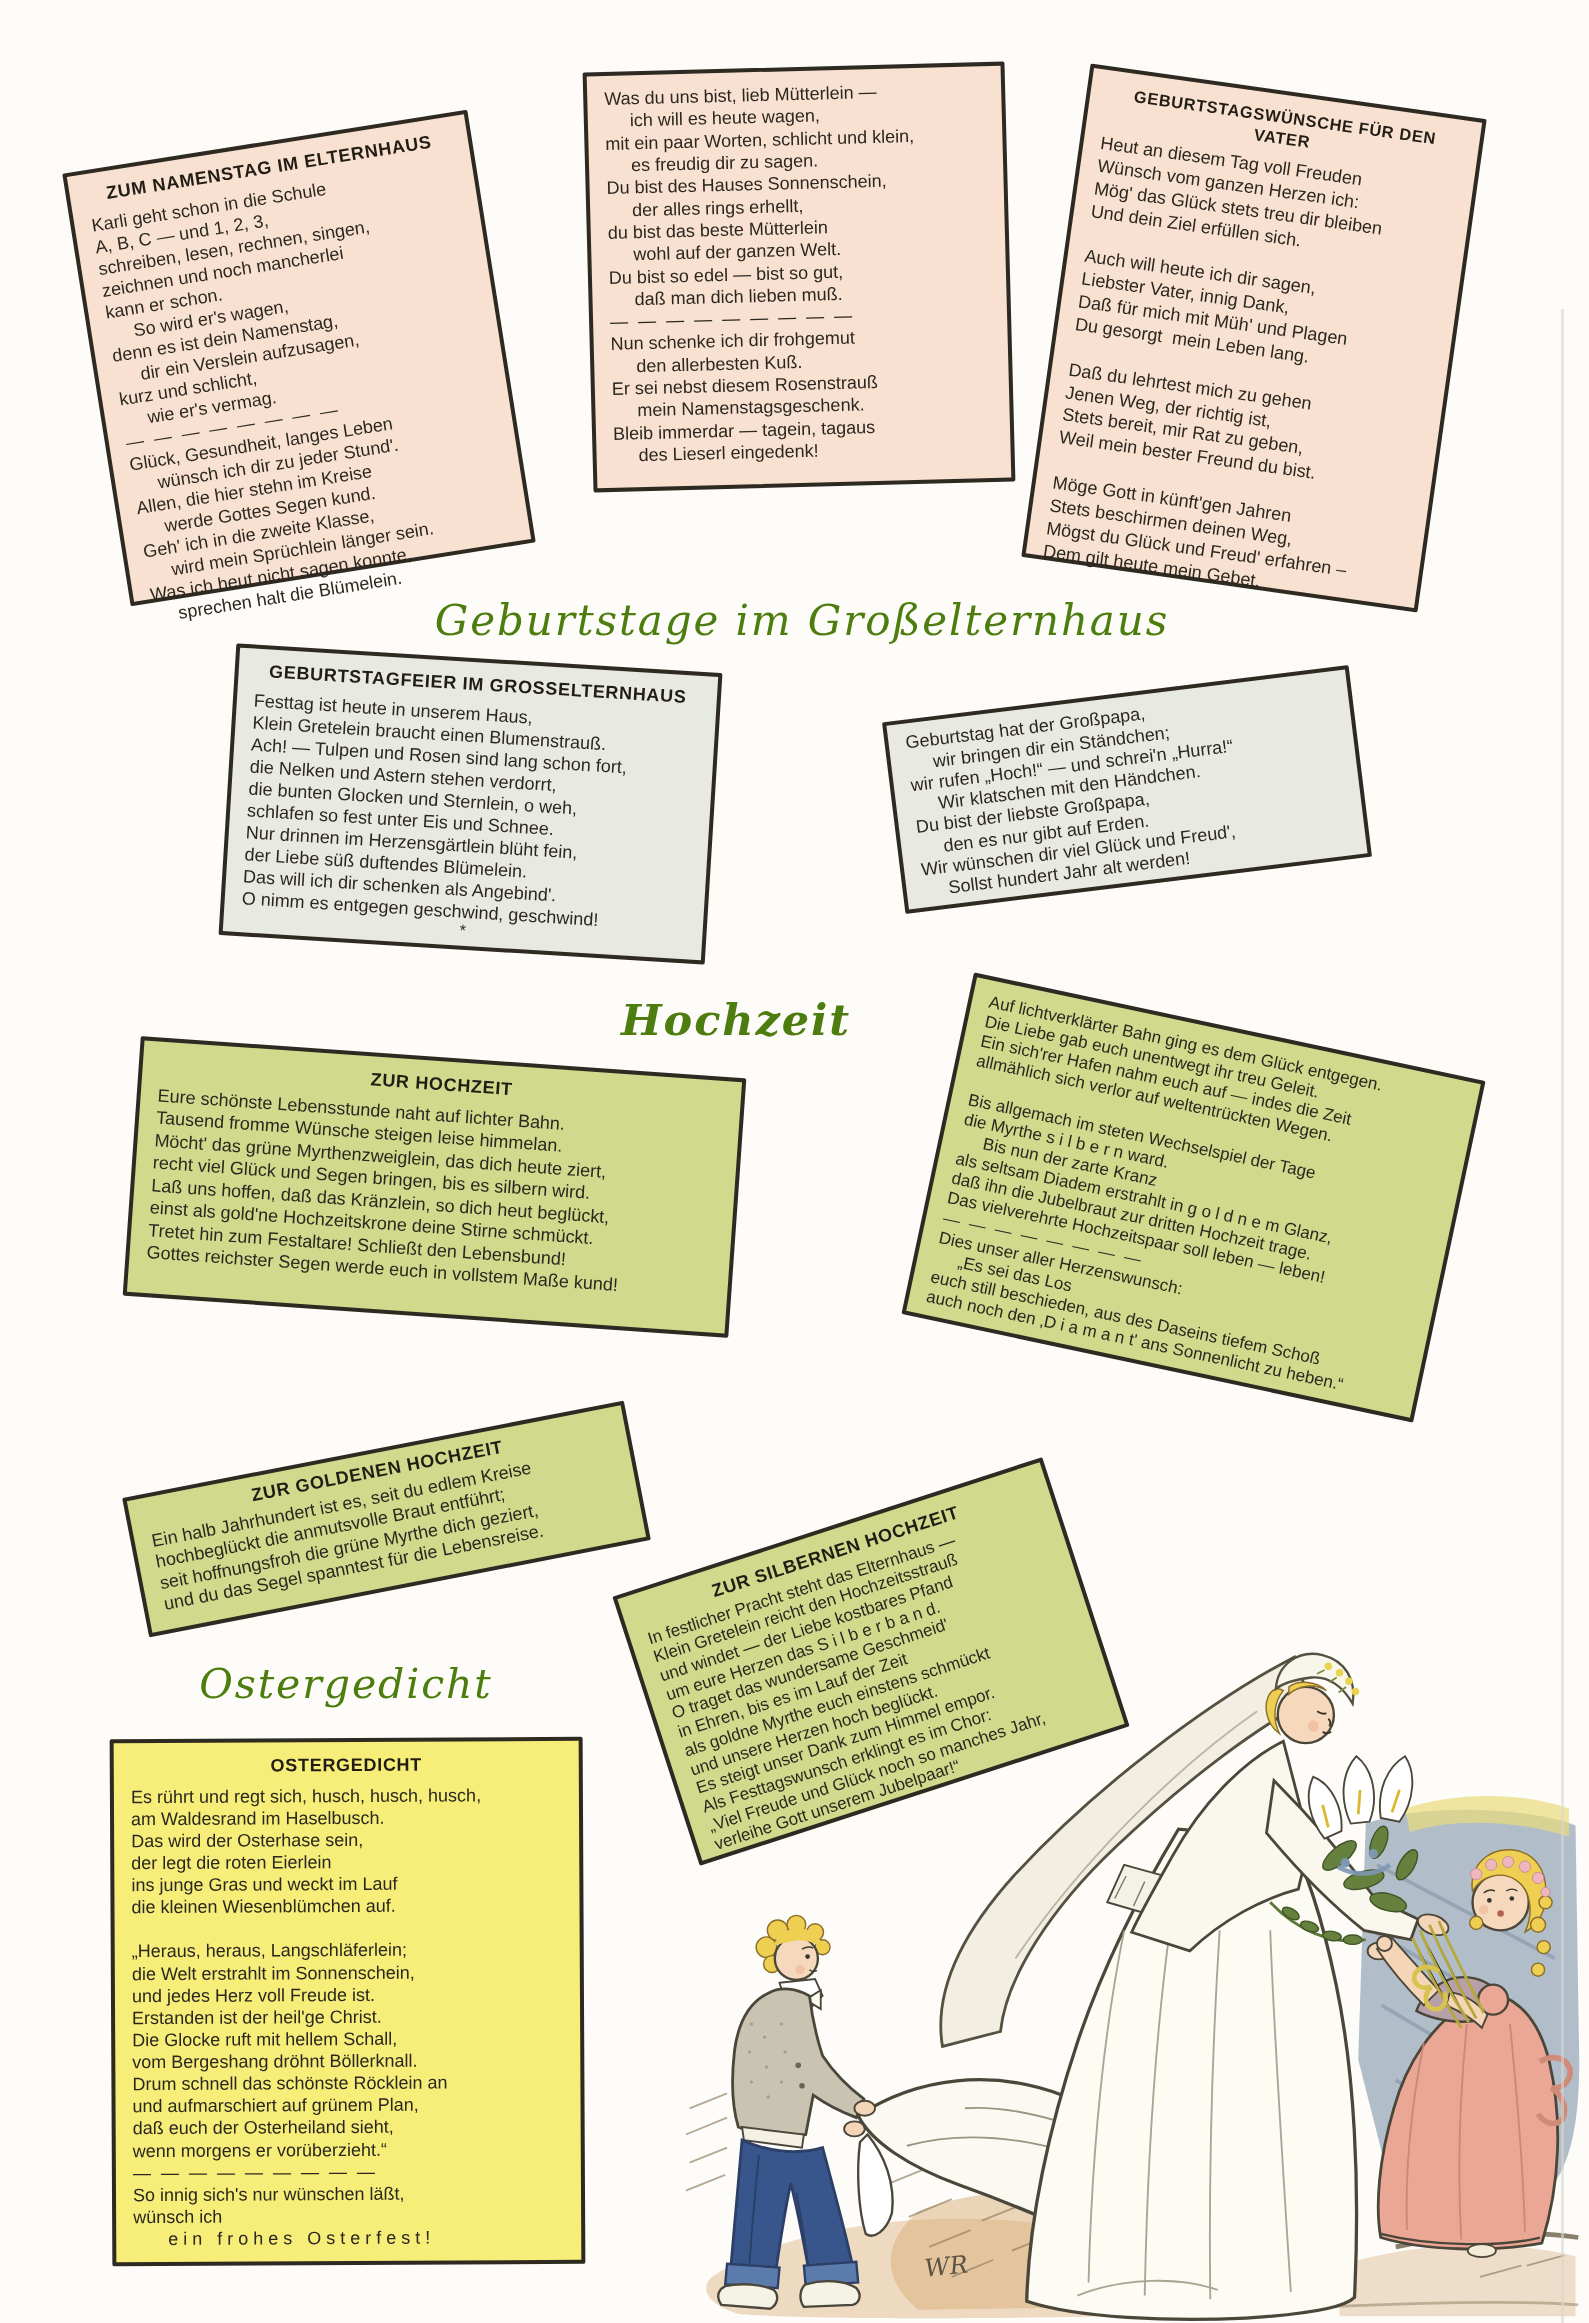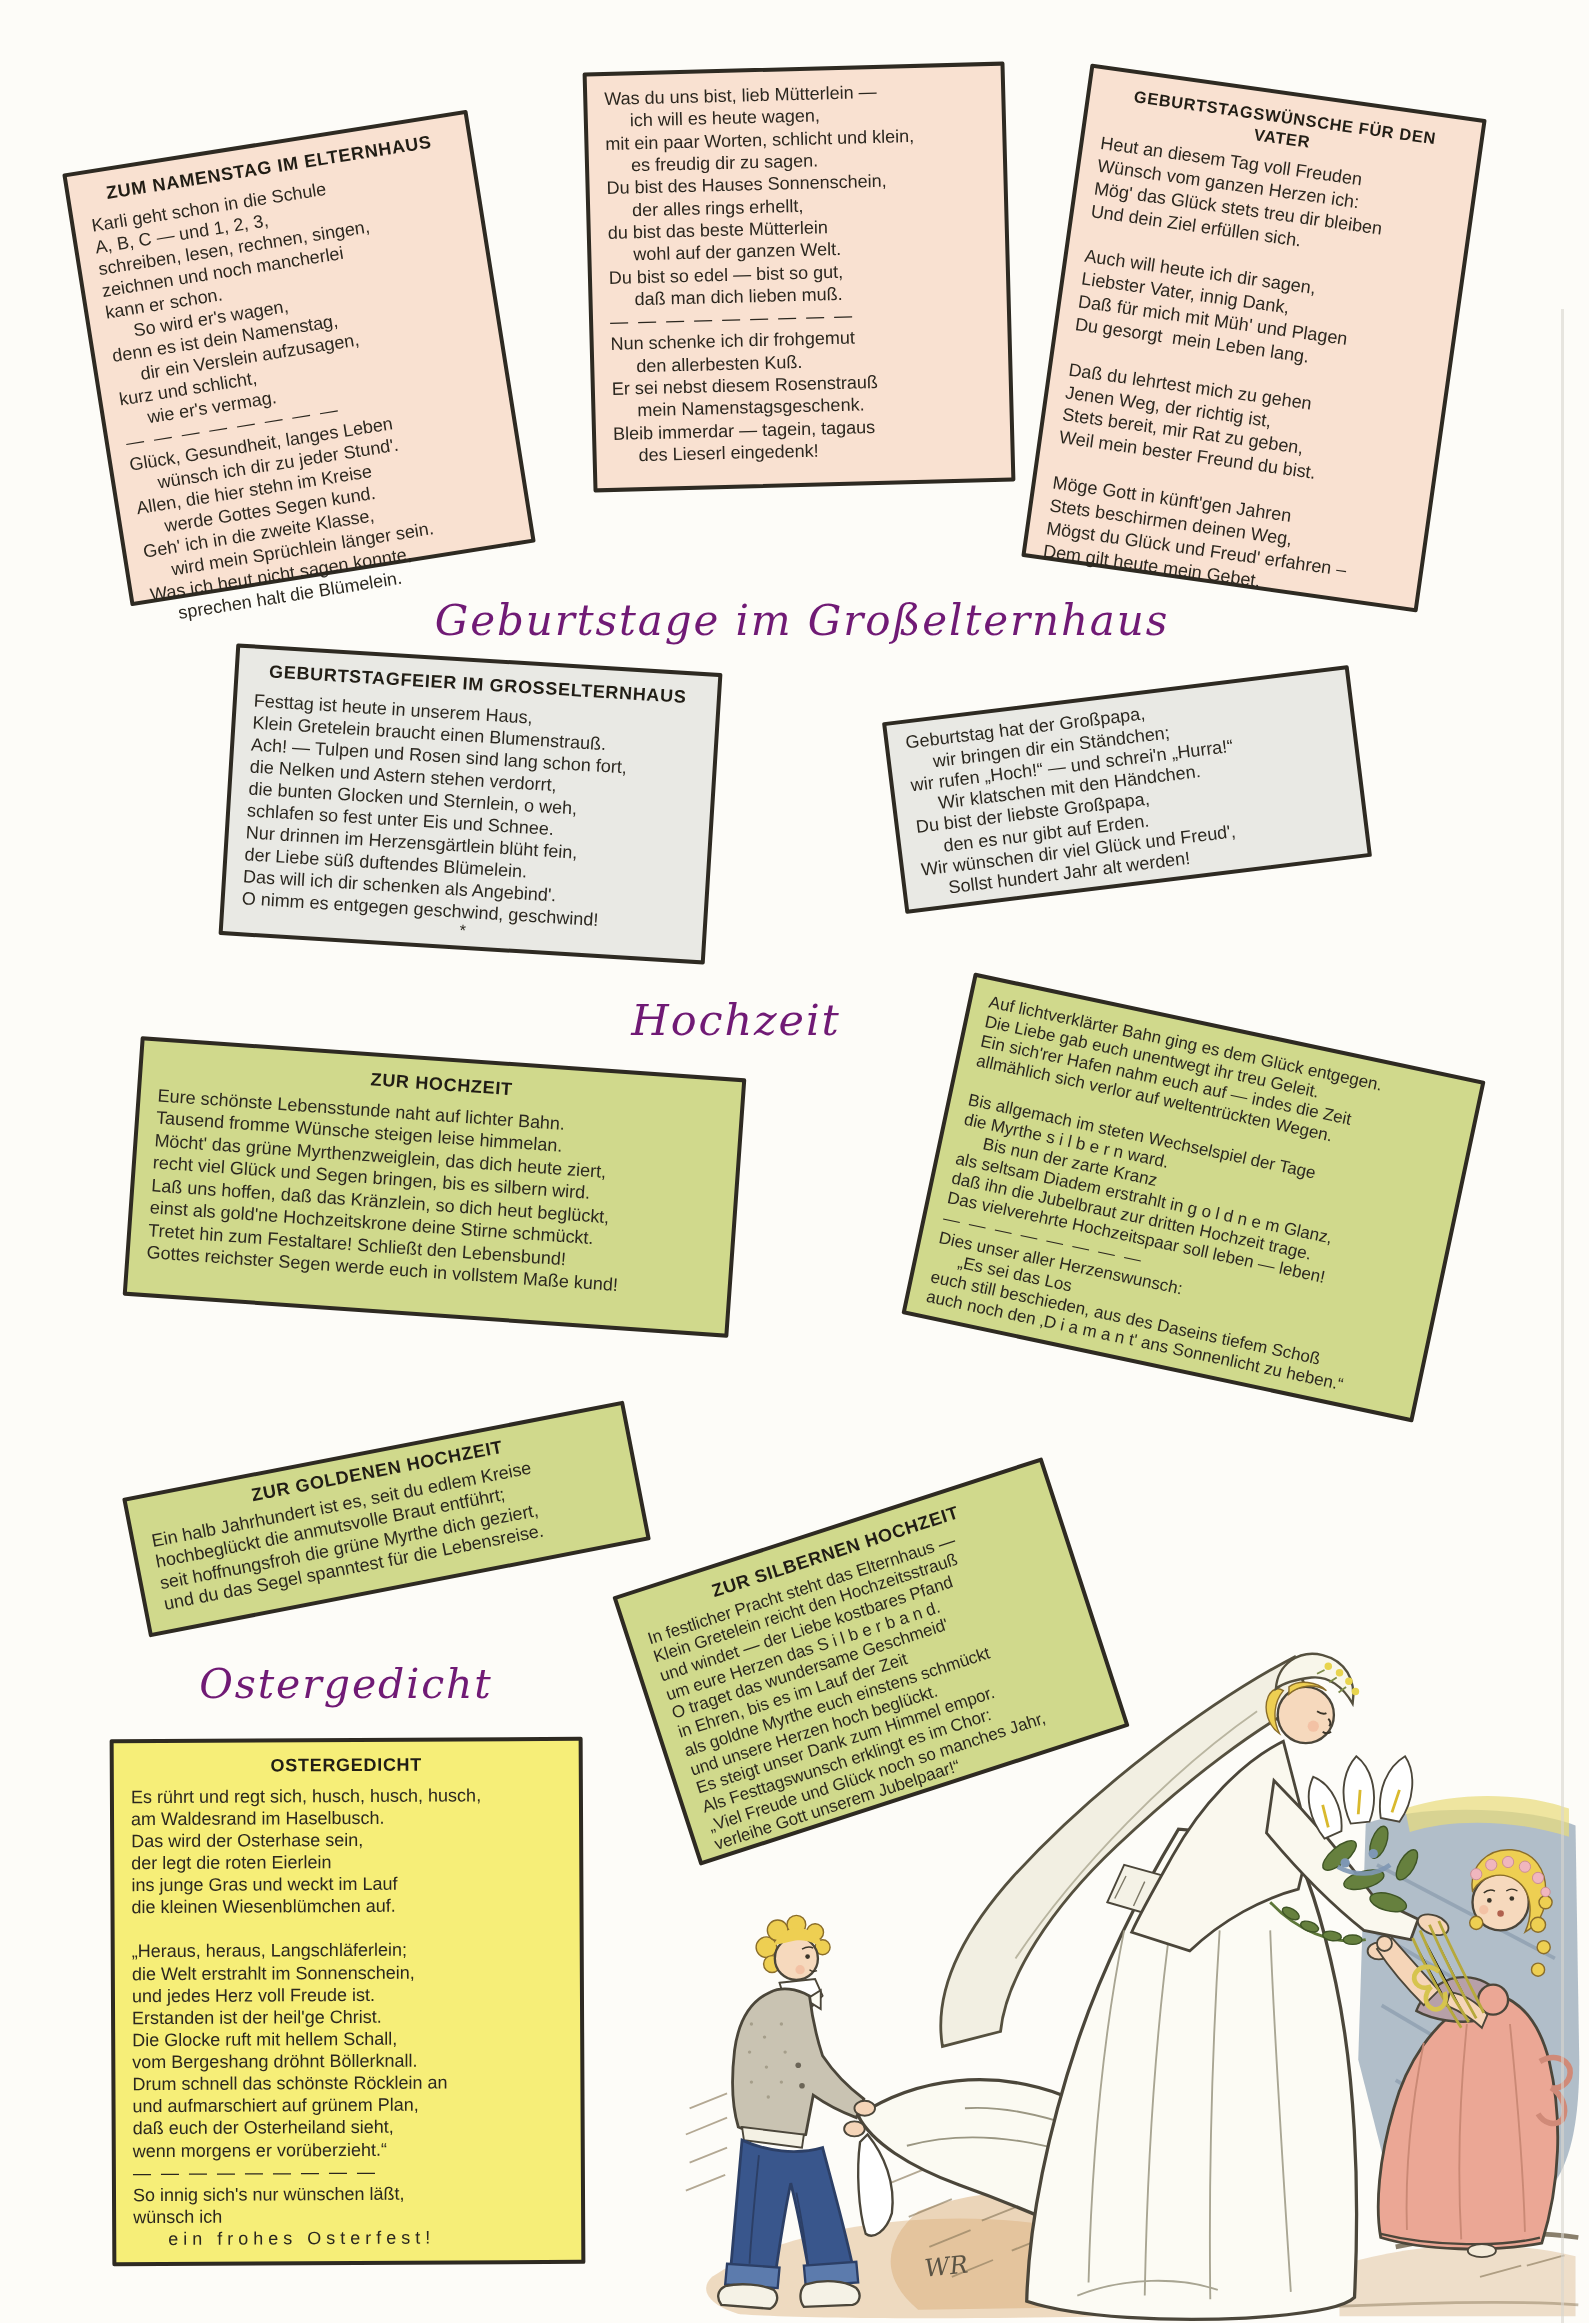--- a/index.html
+++ b/index.html
@@ -19,21 +19,21 @@
     font-size:18px;margin-bottom:8.4px;color:#211d15;
   }
   .note .body{white-space:pre-line;}
   .pink{background:#f9e1d1;}
   .gray{background:#e9e9e4;}
   .green{background:#d0d98c;}
   .yellow{background:#f6ee78;}
   .script-heading{
     position:absolute;transform:translateX(-50%);
     font-family:"DejaVu Serif","Liberation Serif",serif;
-    font-style:italic;color:#701a75;letter-spacing:1.9px;white-space:nowrap;
+    font-style:italic;color:#4d7c0f;letter-spacing:1.9px;white-space:nowrap;
   }
   .page-edge{
     position:absolute;left:1561px;top:309px;width:2.8px;height:2014px;
     background:#d8d6cf;opacity:.6;
   }
   svg text{font-family:"DejaVu Serif",serif;}
 </style>
 </head>
 <body>
 
@@ -124,21 +124,21 @@
   <div class="body">Geburtstag hat der Großpapa,
 &nbsp;&nbsp;&nbsp;&nbsp;&nbsp;wir bringen dir ein Ständchen;
 wir rufen „Hoch!“ — und schrei'n „Hurra!“
 &nbsp;&nbsp;&nbsp;&nbsp;&nbsp;Wir klatschen mit den Händchen.
 Du bist der liebste Großpapa,
 &nbsp;&nbsp;&nbsp;&nbsp;&nbsp;den es nur gibt auf Erden.
 Wir wünschen dir viel Glück und Freud',
 &nbsp;&nbsp;&nbsp;&nbsp;&nbsp;Sollst hundert Jahr alt werden!</div>
 </div>
 
-<div class="script-heading" style="left:736px;top:995px;font-size:43px;">Hochzeit</div>
+<div class="script-heading" style="left:736px;top:995px;font-size:43px;font-weight:bold;">Hochzeit</div>
 
 <div class="note green" style="left:131px;top:1057px;width:607px;height:260px;transform:rotate(4deg);font-size:18px;line-height:1.25;">
   <div class="title">ZUR HOCHZEIT</div>
   <div class="body">Eure schönste Lebensstunde naht auf lichter Bahn.
 Tausend fromme Wünsche steigen leise himmelan.
 Möcht' das grüne Myrthenzweiglein, das dich heute ziert,
 recht viel Glück und Segen bringen, bis es silbern wird.
 Laß uns hoffen, daß das Kränzlein, so dich heut beglückt,
 einst als gold'ne Hochzeitskrone deine Stirne schmückt.
 Tretet hin zum Festaltare! Schließt den Lebensbund!

